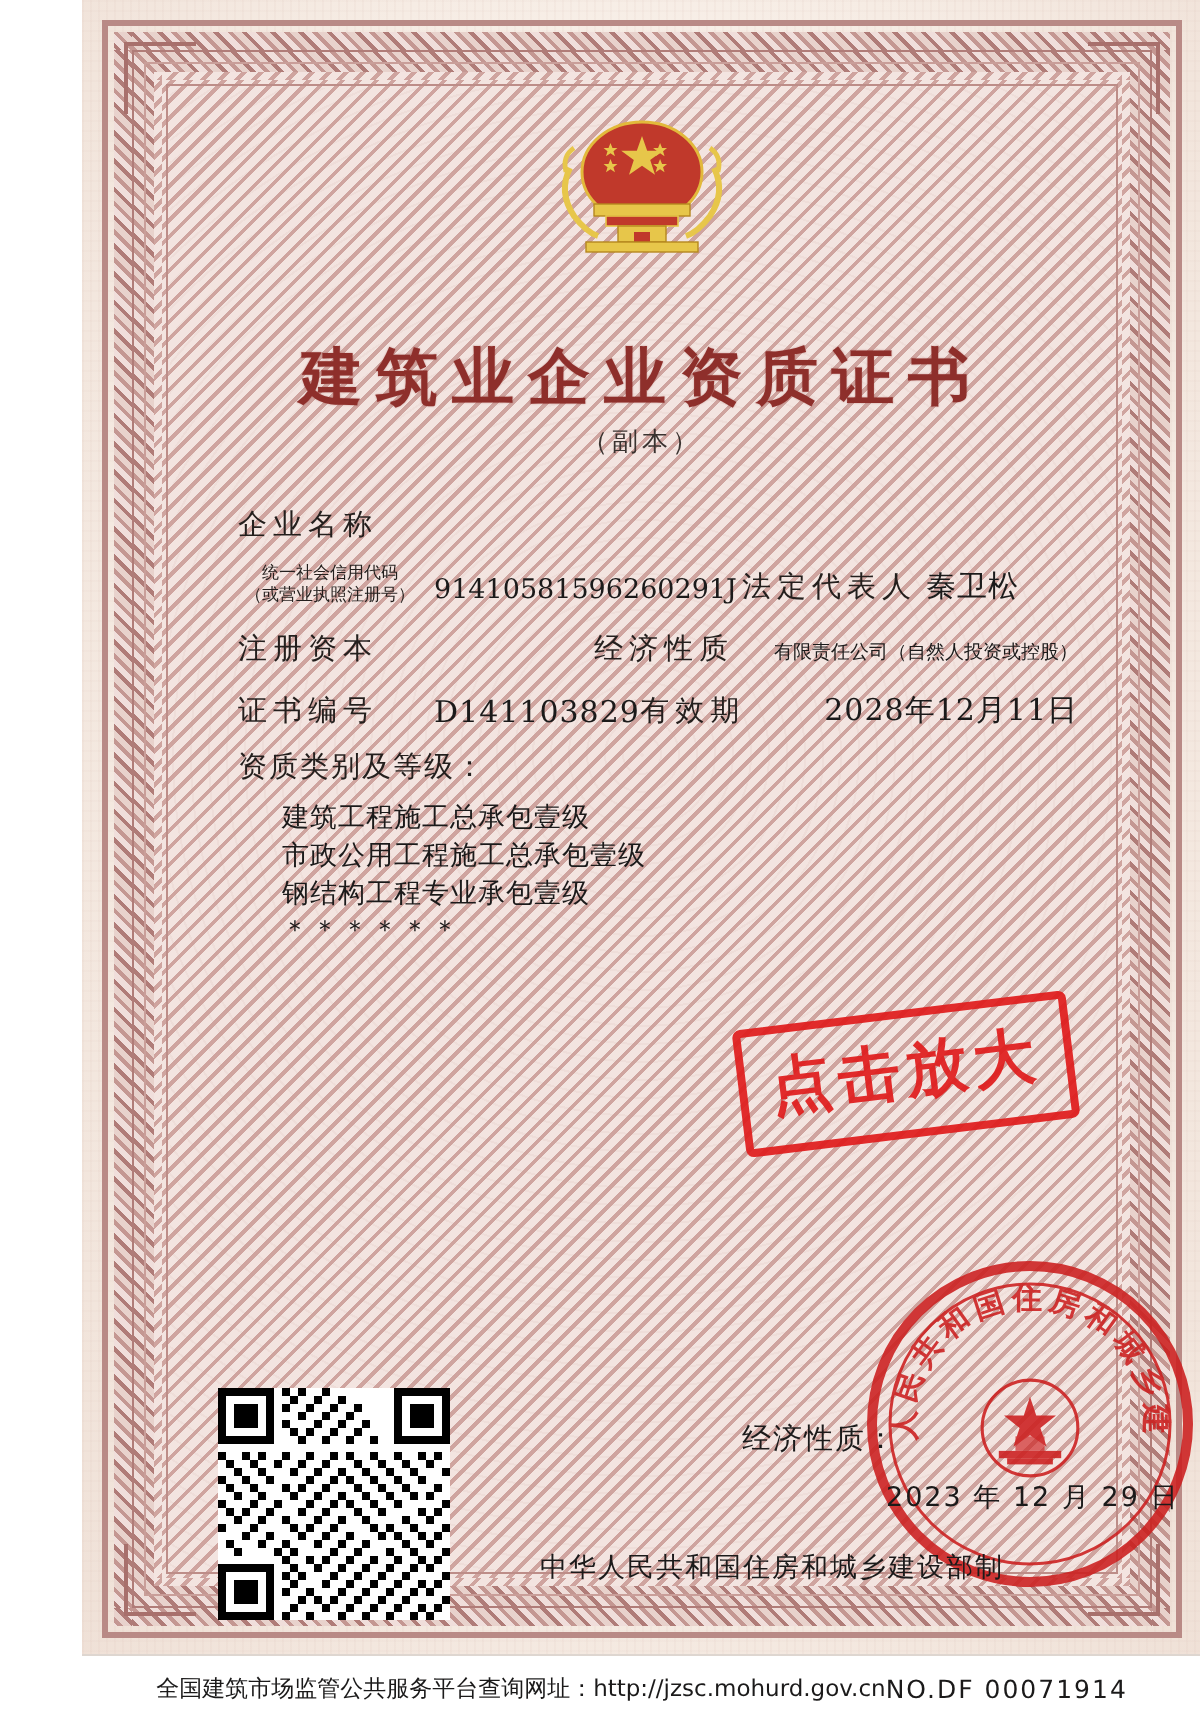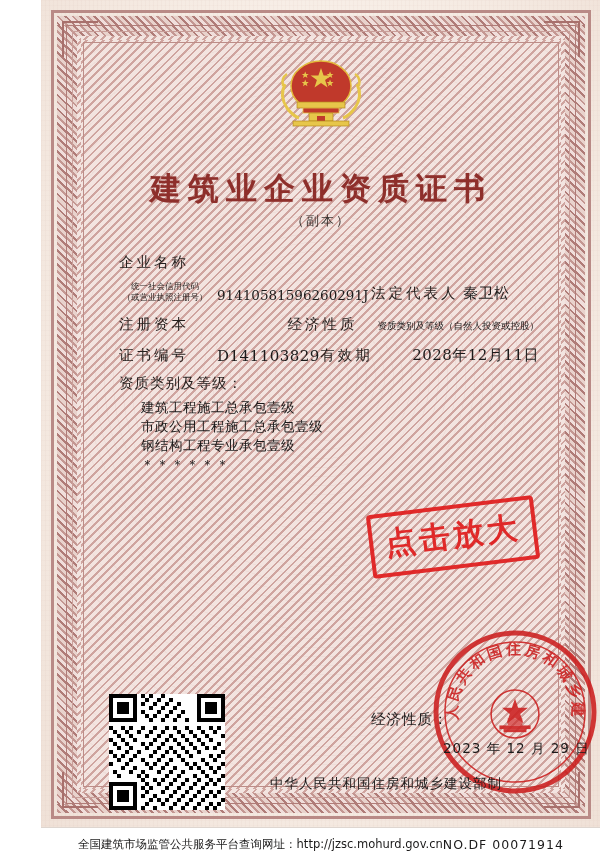--- a/index.html
+++ b/index.html
@@ -186,21 +186,21 @@
     font-family: "DejaVu Sans", sans-serif;
     font-size: 14.5px;
     color: #241f1d;
     letter-spacing: 1px;
     margin-bottom: 6px;
   }
   .grade-list {
     padding-left: 22px;
   }
   .grade-item {
-    font-family: Liberation Mono, monospace;
+    font-family: Liberation Sans, sans-serif;
     font-size: 13.5px;
     color: #1b1a1a;
     line-height: 19px;
     letter-spacing: 0.5px;
   }
   .grade-stars {
     font-family: "DejaVu Sans Mono", monospace;
     font-size: 13px;
     color: #1b1a1a;
     letter-spacing: 2px;
@@ -373,21 +373,21 @@
         <span class="val hand">秦卫松</span>
       </div>
     </div>
 
     <div class="row two-col">
       <div class="col-left">
         <span class="lbl w6">注册资本</span>
       </div>
       <div class="col-right">
         <span class="lbl w5">经济性质</span>
-        <span class="val tiny">资质类别及等级（自然人投资或控股）</span>
+        <span class="val tiny">有限责任公司（自然人投资或控股）</span>
       </div>
     </div>
 
     <div class="row two-col">
       <div class="col-left">
         <span class="lbl w6">证书编号</span>
         <span class="val hand">D141103829</span>
       </div>
       <div class="col-right">
         <span class="lbl w5">有效期</span>

